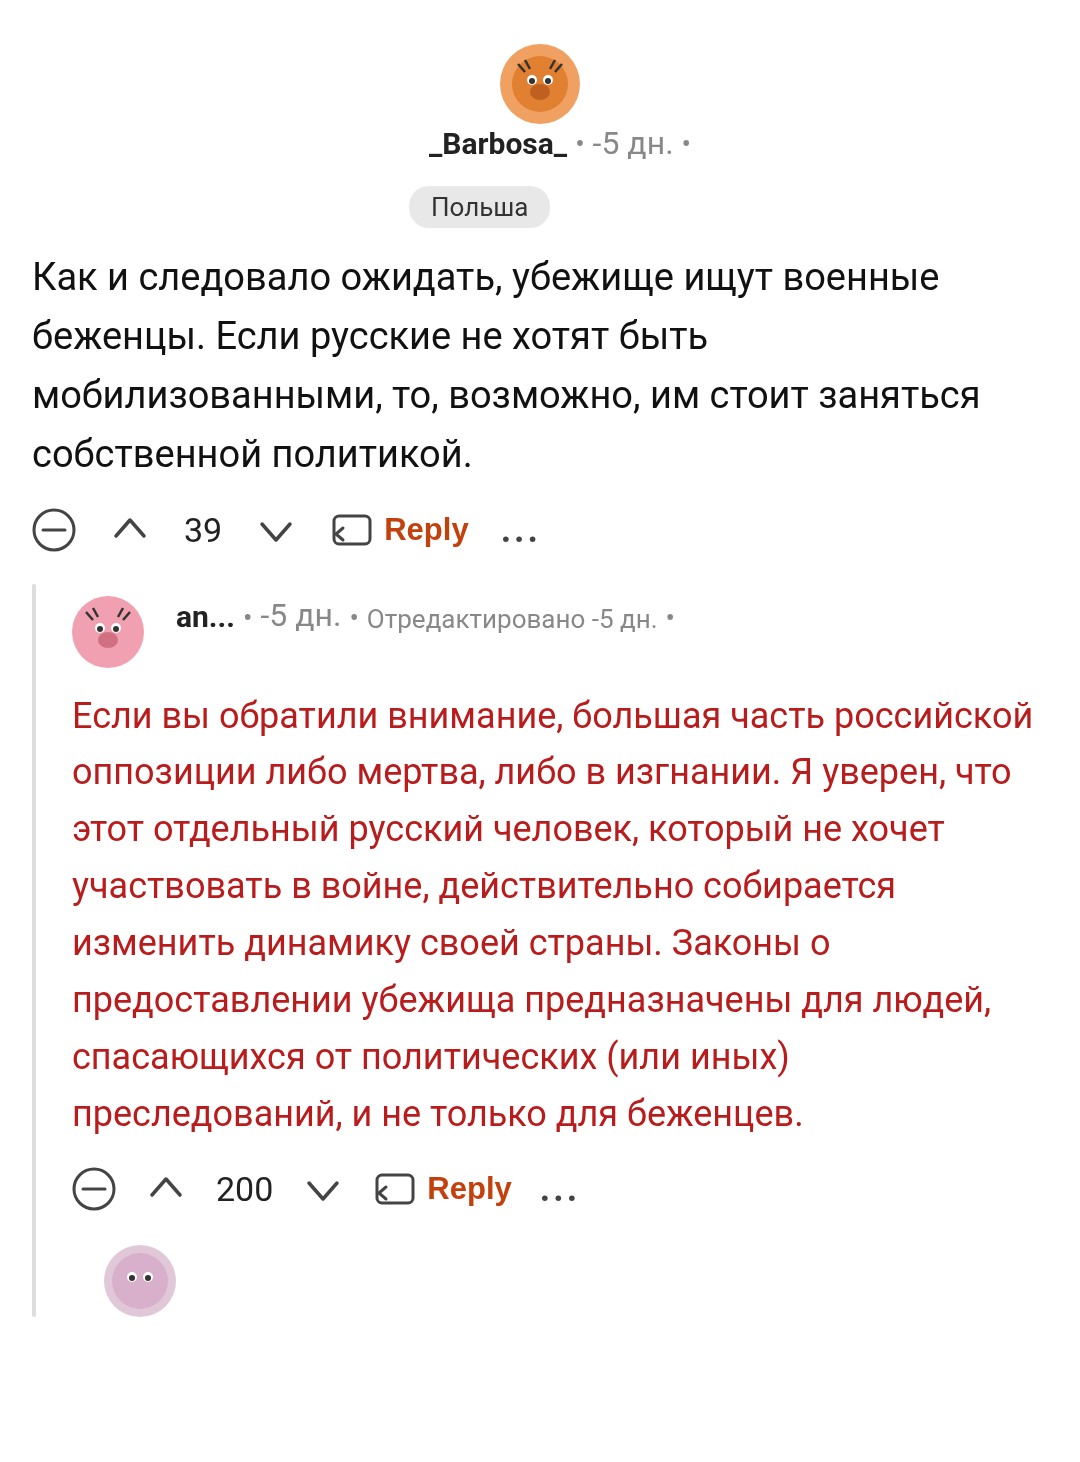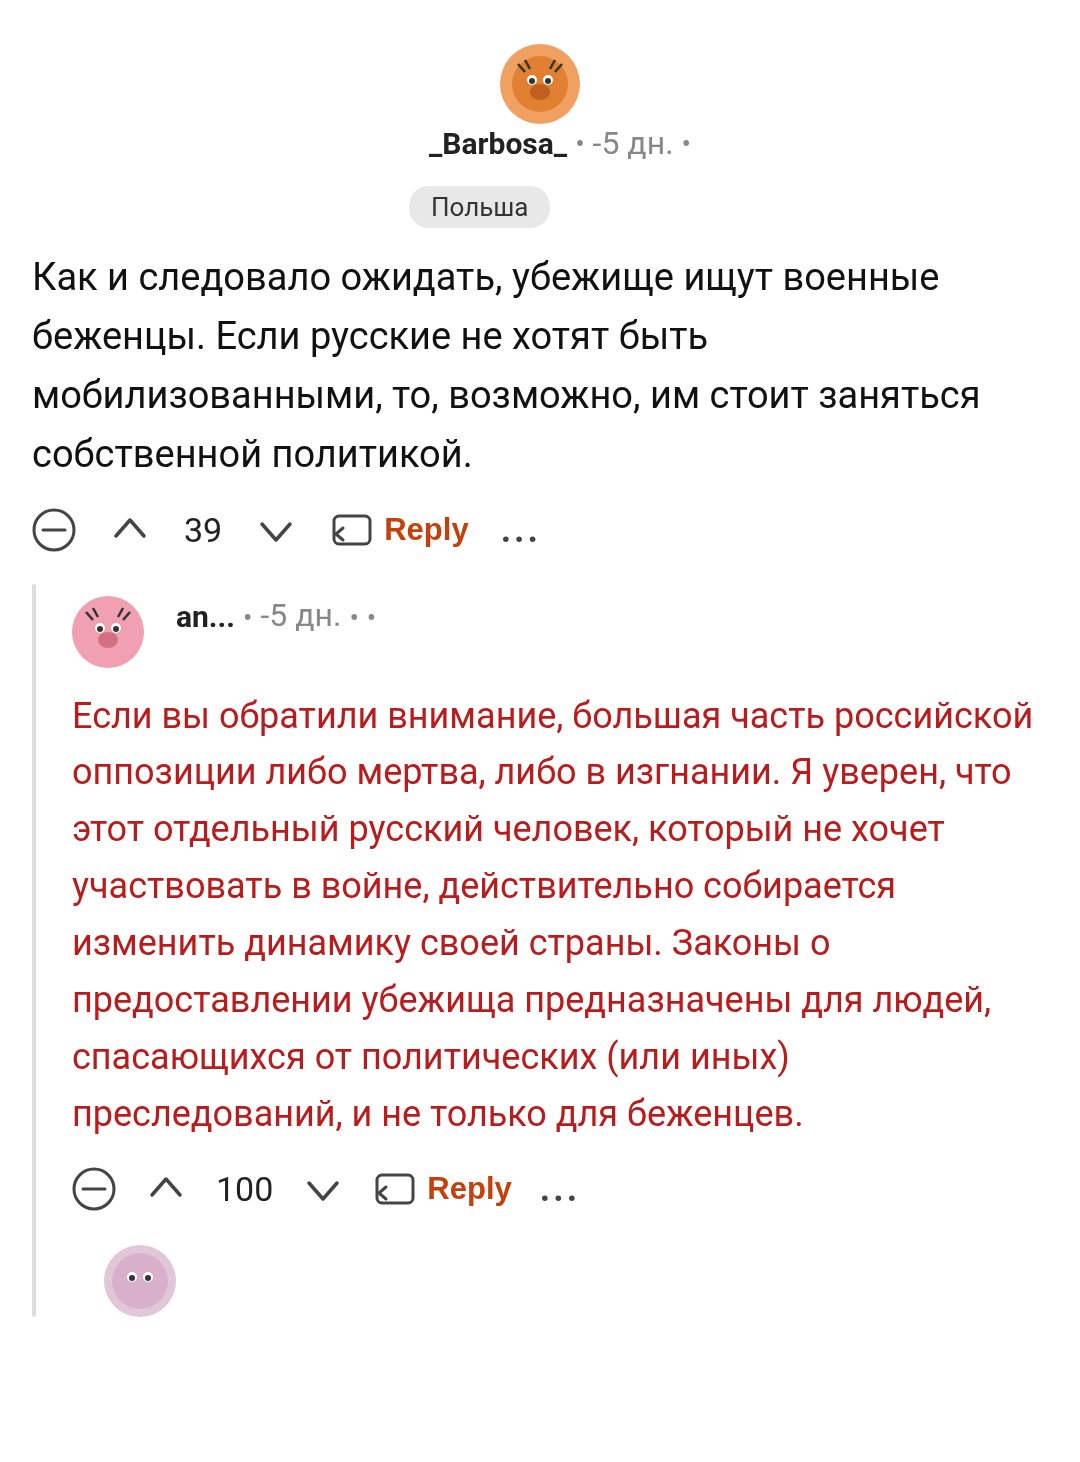--- a/index.html
+++ b/index.html
@@ -315,20 +315,21 @@
             <line x1="45" y1="18" x2="52" y2="10" stroke="#333" stroke-width="2.5"></line>
             <line x1="40" y1="15" x2="45" y2="6" stroke="#333" stroke-width="2.5"></line>
           </svg>
         </div>
         <div style="margin-left:16px; flex:1;">
           <div class="reply-header">
             <span class="comment-username">an...</span>
             <span class="comment-dot">•</span>
             <span class="comment-time">-5 дн.</span>
             <span class="comment-dot">•</span>
+            <span class="edited-text">Отредактировано -5 дн.</span>
             <span class="comment-dot">•</span>
           </div>
         </div>
       </div>
 
       <div class="reply-comment-body">Если вы обратили внимание, большая часть российской оппозиции либо мертва, либо в изгнании. Я уверен, что этот отдельный русский человек, который не хочет участвовать в войне, действительно собирается изменить динамику своей страны. Законы о предоставлении убежища предназначены для людей, спасающихся от политических (или иных) преследований, и не только для беженцев.</div>
 
       <div class="reply-comment-actions">
         <button class="action-btn">
           <div class="action-icon">
@@ -338,21 +339,21 @@
             </svg>
           </div>
         </button>
         <button class="action-btn">
           <div class="action-icon">
             <svg viewBox="0 0 44 44" width="44" height="44">
               <polyline points="8,28 22,12 36,28" fill="none" stroke="#444" stroke-width="3.5" stroke-linejoin="round" stroke-linecap="round"></polyline>
             </svg>
           </div>
         </button>
-        <span class="vote-count">100</span>
+        <span class="vote-count">200</span>
         <button class="action-btn">
           <div class="action-icon">
             <svg viewBox="0 0 44 44" width="44" height="44">
               <polyline points="8,16 22,32 36,16" fill="none" stroke="#444" stroke-width="3.5" stroke-linejoin="round" stroke-linecap="round"></polyline>
             </svg>
           </div>
         </button>
         <button class="action-btn">
           <div class="action-icon">
             <svg viewBox="0 0 44 44" width="44" height="44">

